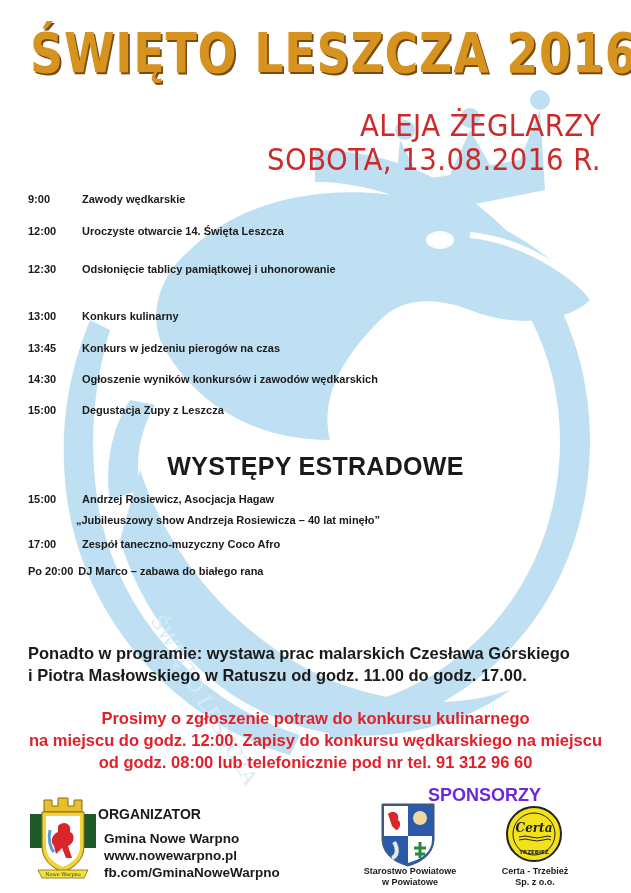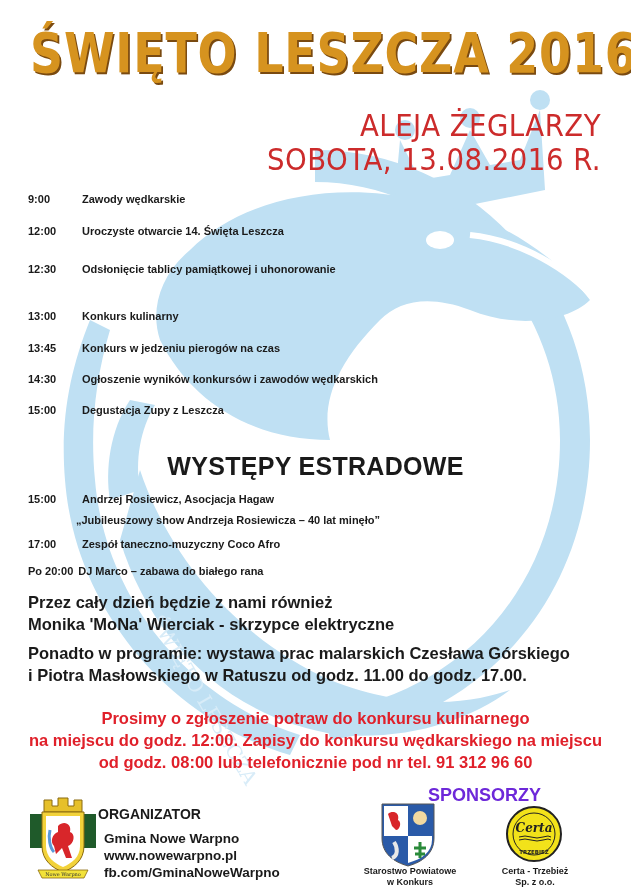--- a/index.html
+++ b/index.html
@@ -112,24 +112,20 @@
   <div class="sched" style="top:489px; line-height:21px;">
     <span class="time" style="width:54px;">15:00</span><span>Andrzej Rosiewicz, Asocjacja Hagaw</span>
     <span class="cont" style="padding-left:48px;">„Jubileuszowy show Andrzeja Rosiewicza – 40 lat minęło”</span>
   </div>
   <div class="sched" style="top:538px;">
     <span class="time" style="width:54px;">17:00</span><span>Zespół taneczno-muzyczny Coco Afro</span>
   </div>
   <div class="sched" style="top:565px;">
     <span class="time" style="margin-right:5px;">Po 20:00</span><span>DJ Marco – zabawa do białego rana</span>
   </div>
-  <div class="note" style="top:591px;">
-    <div>Przez cały dzień będzie z nami również</div>
-    <div>Monika 'MoNa' Wierciak - skrzypce elektryczne</div>
-  </div>
 
   <div class="note" style="top:642px;">
     <div>Ponadto w programie: wystawa prac malarskich Czesława Górskiego</div>
     <div>i Piotra Masłowskiego w Ratuszu od godz. 11.00 do godz. 17.00.</div>
   </div>
 
   <div class="red-note">
     <div>Prosimy o zgłoszenie potraw do konkursu kulinarnego</div>
     <div>na miejscu do godz. 12:00. Zapisy do konkursu wędkarskiego na miejscu</div>
     <div>od godz. 08:00 lub telefonicznie pod nr tel. 91 312 96 60</div>
@@ -160,21 +156,21 @@
     <rect x="4" y="4" width="24" height="30" fill="#ffffff"></rect>
     <rect x="28" y="4" width="24" height="30" fill="#2a5aa8"></rect>
     <path d="M28 34 H52 V38 C52 50 42 57 28 61 Z" fill="#ffffff"></path>
     <path d="M8 12 C12 8 20 10 18 18 C22 20 20 28 16 28 L12 24 Z" fill="#d8262a"></path>
     <circle cx="40" cy="16" r="7" fill="#f2d8a0"></circle>
     <path d="M14 40 C18 46 18 54 12 56" stroke="#e8e8e8" stroke-width="4" fill="none"></path>
     <path d="M40 40 L40 56 M34 46 L46 46 M35 52 L45 52" stroke="#2a8a3a" stroke-width="3"></path>
   </svg>
   <div class="sponsor1-name">
     <div>Starostwo Powiatowe</div>
-    <div>w Konkurs</div>
+    <div>w Powiatowe</div>
   </div>
 
   <svg class="sponsor2-logo" viewBox="0 0 58 58">
     <circle cx="29" cy="29" r="27" fill="#f2e21a" stroke="#222" stroke-width="2"></circle>
     <circle cx="29" cy="29" r="21" fill="none" stroke="#222" stroke-width="1"></circle>
     <text x="29" y="27" font-size="12" font-style="italic" font-weight="bold" text-anchor="middle" fill="#222" font-family="DejaVu Serif, serif">Certa</text>
     <path d="M14 32 Q20 30 26 32 T38 32 T46 32" stroke="#222" stroke-width="1" fill="none"></path>
     <path d="M14 35 Q20 33 26 35 T38 35 T46 35" stroke="#222" stroke-width="1" fill="none"></path>
     <text x="29" y="49" font-size="5.5" font-weight="bold" text-anchor="middle" fill="#222" font-family="DejaVu Sans, sans-serif">TRZEBIEŻ</text>
   </svg>

